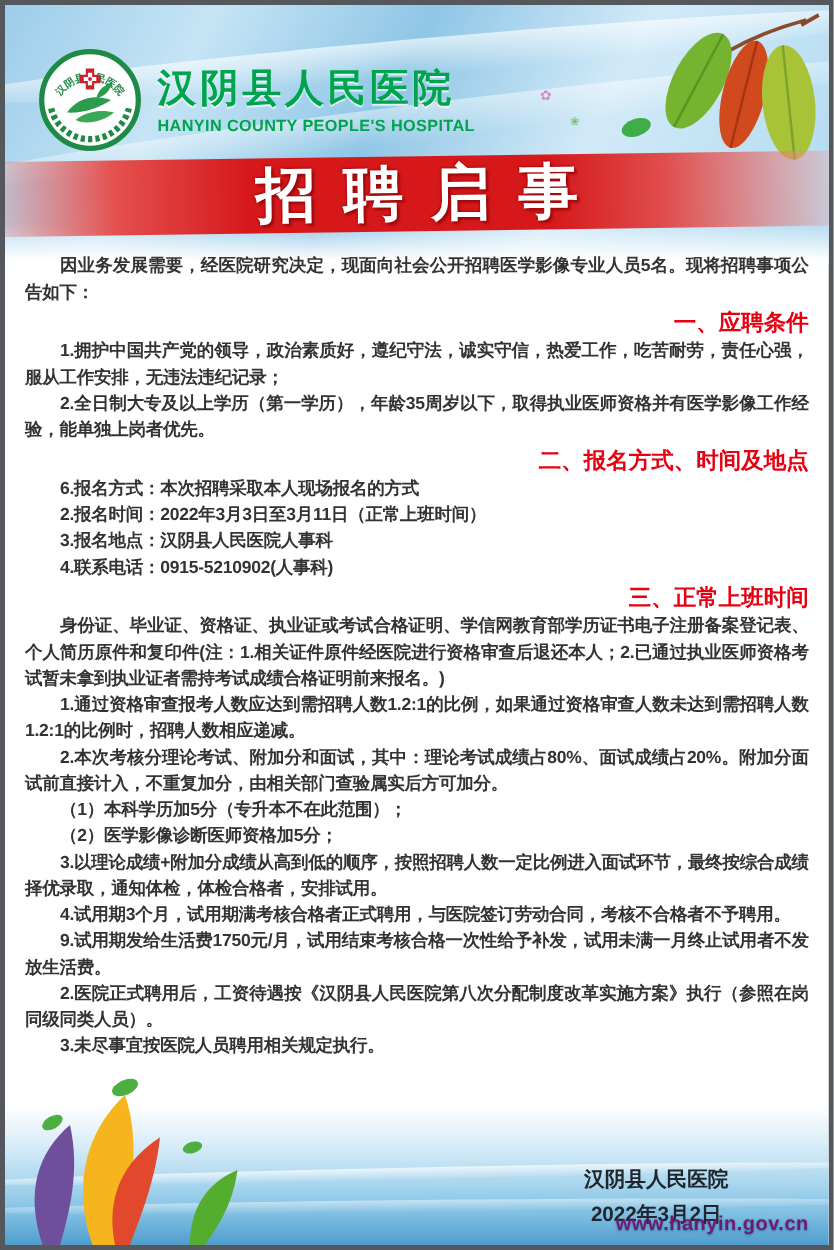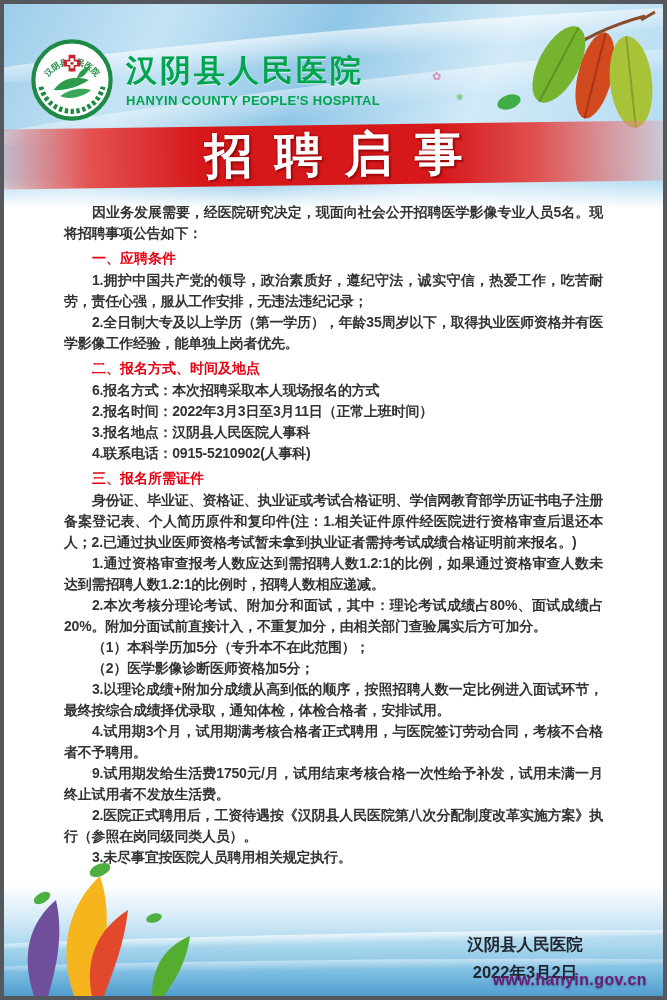--- a/index.html
+++ b/index.html
@@ -39,28 +39,28 @@
     position:absolute; top:121px; left:-6px; right:-6px; height:60px; z-index:5;
     transform:rotate(-0.8deg);
     background:linear-gradient(90deg,rgba(230,120,120,.25) 0%,#e4504f 14%,#d6181b 30%,#d6181b 66%,#e0504f 80%,rgba(240,180,180,.35) 100%);
     display:flex; align-items:center; justify-content:center;
   }
   .banner-title{
     color:#ffffff; font-size:48px; font-weight:700; letter-spacing:22px; padding-left:22px;
     text-shadow:0 0 2px #a80b0e, 2px 2px 2px #9c0a0c, -1px -1px 1px #b81013;
   }
   
-  .content{position:absolute; top:198px; left:0; right:0; padding:0 60px; z-index:5;}
+  .content{position:absolute; top:198px; left:0; right:0; padding:0 16px; z-index:5;}
   .content p{
     margin:0; text-indent:2em; text-align:justify;
     font-size:14px; line-height:21px; color:#333333; font-weight:600; letter-spacing:-0.2px;
   }
   .content h3{
     margin:4px 0 1px; text-indent:2em;
-    font-size:14px; line-height:21px; color:#e60012; font-weight:700; letter-spacing:0;
+    font-size:18px; line-height:21px; color:#e60012; font-weight:700; letter-spacing:0;text-align:right;
   }
   
   .band{
     position:absolute; left:0; right:0; bottom:0; height:112px; z-index:1;
     background:linear-gradient(180deg,rgba(190,224,243,0) 0%,rgba(186,222,242,.55) 28%,#abd7ee 55%,#7fbfe2 78%,#4f9dce 100%);
   }
   .band-streak{position:absolute; left:-5%; width:110%; height:10px; border-radius:50%;
     background:linear-gradient(180deg,rgba(255,255,255,.7),rgba(255,255,255,0)); z-index:2;}
   .bs1{bottom:52px; transform:rotate(-1.2deg);}
   .bs2{bottom:26px; transform:rotate(-0.6deg); opacity:.65;}
@@ -137,21 +137,21 @@
 
     <section>
       <h3>二、报名方式、时间及地点</h3>
       <p>6.报名方式：本次招聘采取本人现场报名的方式</p>
       <p>2.报名时间：2022年3月3日至3月11日（正常上班时间）</p>
       <p>3.报名地点：汉阴县人民医院人事科</p>
       <p>4.联系电话：0915-5210902(人事科)</p>
     </section>
 
     <section>
-      <h3>三、报名所需证件</h3>
+      <h3>三、正常上班时间</h3>
       <p>身份证、毕业证、资格证、执业证或考试合格证明、学信网教育部学历证书电子注册备案登记表、个人简历原件和复印件(注：1.相关证件原件经医院进行资格审查后退还本人；2.已通过执业医师资格考试暂未拿到执业证者需持考试成绩合格证明前来报名。)</p>
     </section>
 
     <section>
       <p>1.通过资格审查报考人数应达到需招聘人数1.2:1的比例，如果通过资格审查人数未达到需招聘人数1.2:1的比例时，招聘人数相应递减。</p>
       <p>2.本次考核分理论考试、附加分和面试，其中：理论考试成绩占80%、面试成绩占20%。附加分面试前直接计入，不重复加分，由相关部门查验属实后方可加分。</p>
       <p>（1）本科学历加5分（专升本不在此范围）；</p>
       <p>（2）医学影像诊断医师资格加5分；</p>
       <p>3.以理论成绩+附加分成绩从高到低的顺序，按照招聘人数一定比例进入面试环节，最终按综合成绩择优录取，通知体检，体检合格者，安排试用。</p>
       <p>4.试用期3个月，试用期满考核合格者正式聘用，与医院签订劳动合同，考核不合格者不予聘用。</p>

